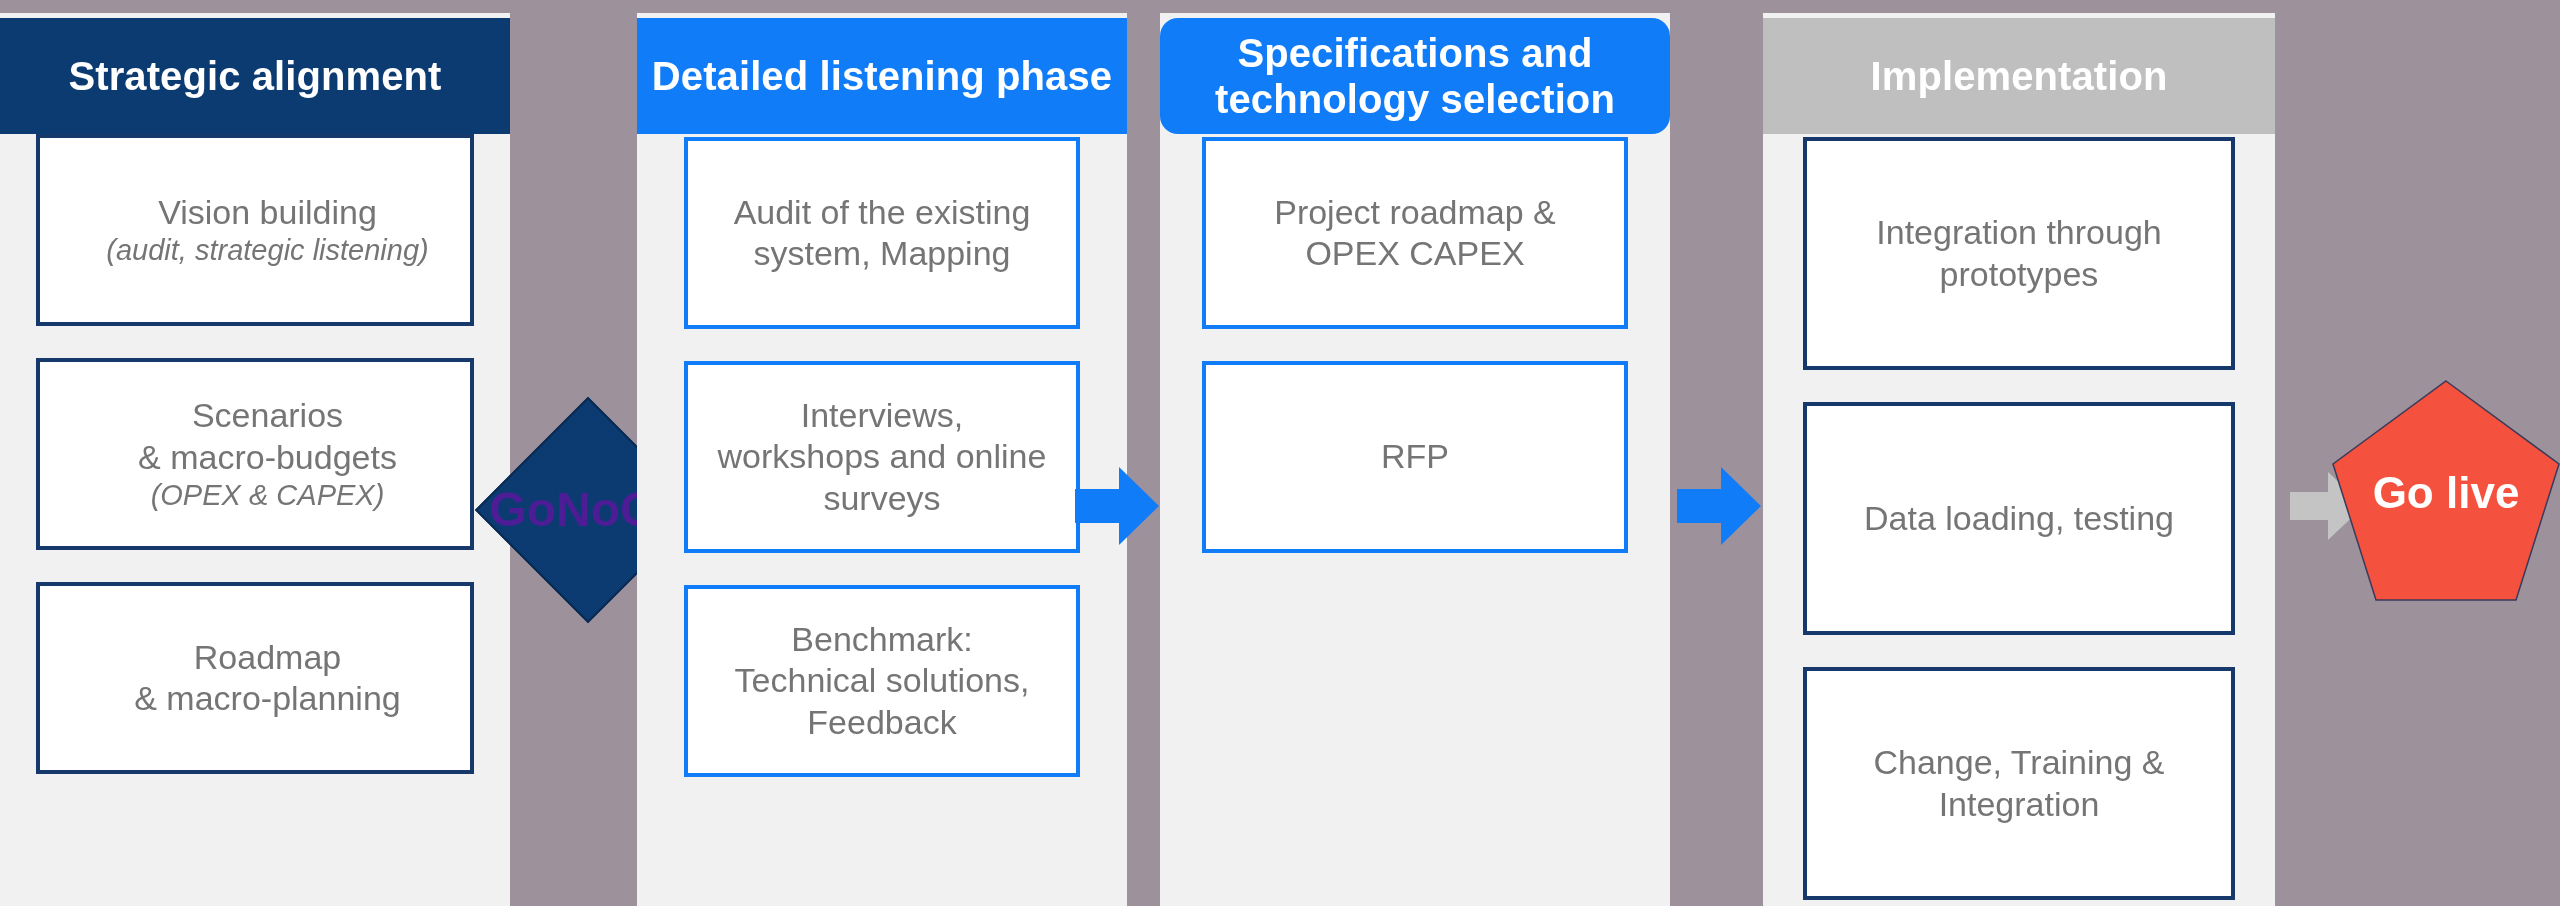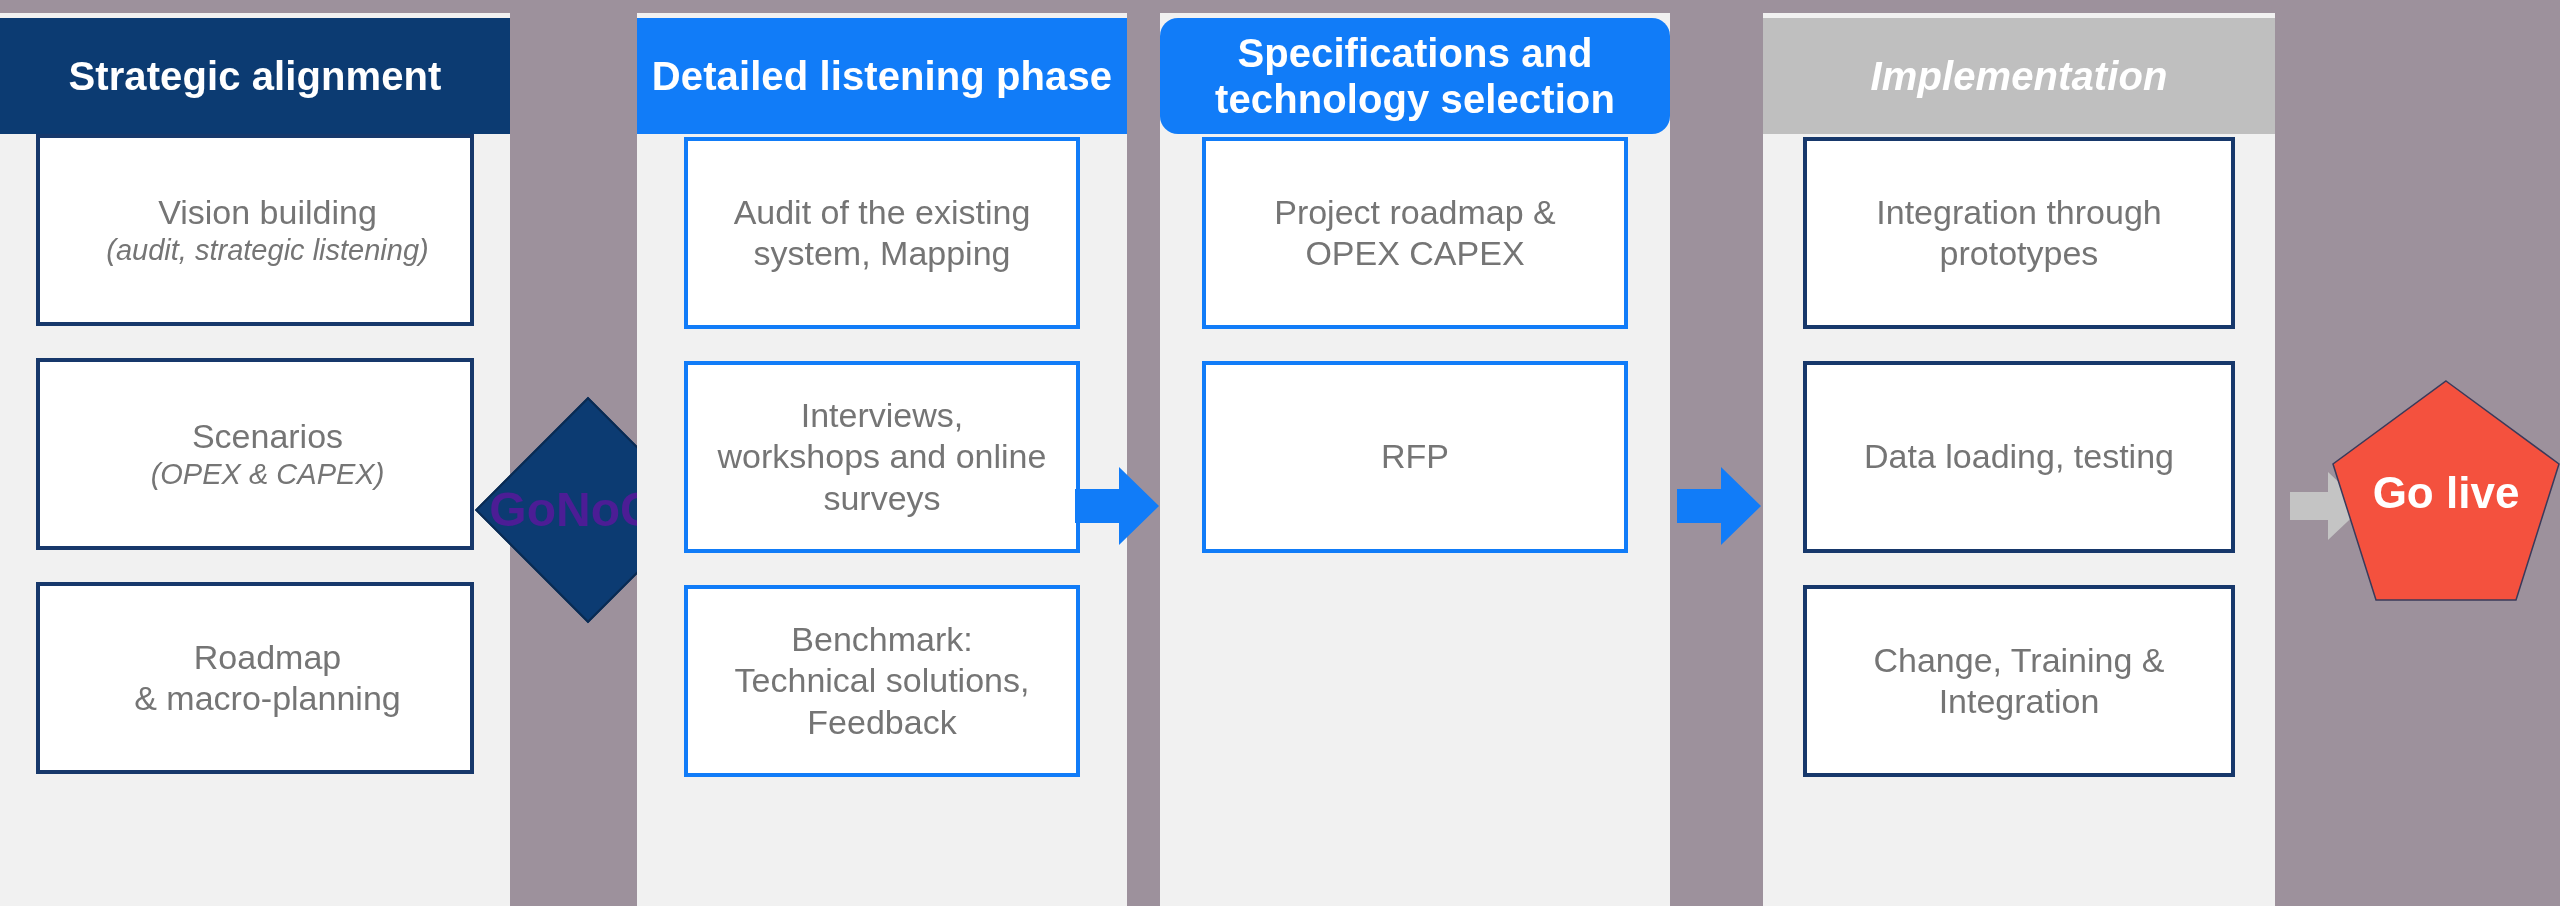--- a/index.html
+++ b/index.html
@@ -46,21 +46,21 @@
     text-align: center;
     color: #ffffff;
     font-weight: bold;
     font-size: 40px;
     line-height: 1.15;
     letter-spacing: 0.1px;
   }
   .col-1 .col-header { height: 116px; background: #0c3b72; }
   .col-2 .col-header { height: 116px; background: #117cf8; }
   .col-3 .col-header { height: 116px; background: #117cf8; border-radius: 18px; }
-  .col-4 .col-header { height: 116px; background: #bfbfbf; font-style: italic; }
+  .col-4 .col-header { height: 116px; background: #bfbfbf; }
 
   .col-body {
     position: absolute;
     left: 0;
     top: 121px;
     width: 100%;
     box-sizing: border-box;
     padding: 0 34px;
   }
 
@@ -80,21 +80,21 @@
     padding: 6px 8px;
   }
   .card.navy   { border: 4px solid #17386b; }
   .card.blue   { border: 4px solid #117cf8; }
 
   .card .sub { font-size: 29px; line-height: 1.2; font-style: italic; }
 
   .col-1 .card { height: 192px; padding-left: 33px; }
   .col-2 .card { height: 192px; }
   .col-3 .card { height: 192px; }
-  .col-4 .card { height: 192px; }
+  .col-4 .card { height: 233px; }
 
   .col-1 .col-body { padding: 0 36px; }
   .col-2 .col-body { padding: 0 47px; }
   .col-3 .col-body { padding: 0 42px; }
   .col-4 .col-body { padding: 0 40px; }
 
   
   .col-2 .col-body { top: 124px; }
   .col-3 .col-body { top: 124px; }
   .col-4 .col-body { top: 124px; }
@@ -171,20 +171,21 @@
     <div class="col-header">Strategic alignment</div>
     <div class="col-body">
 
       <div class="card navy">
         <span>Vision building</span>
         <span class="sub">(audit, strategic listening)</span>
       </div>
 
       <div class="card navy">
         <span>Scenarios</span>
+        <span>&amp; macro-budgets</span>
         <span class="sub">(OPEX &amp; CAPEX)</span>
       </div>
 
       <div class="card navy">
         <span>Roadmap</span>
         <span>&amp; macro-planning</span>
       </div>
 
     </div>
   </div>

